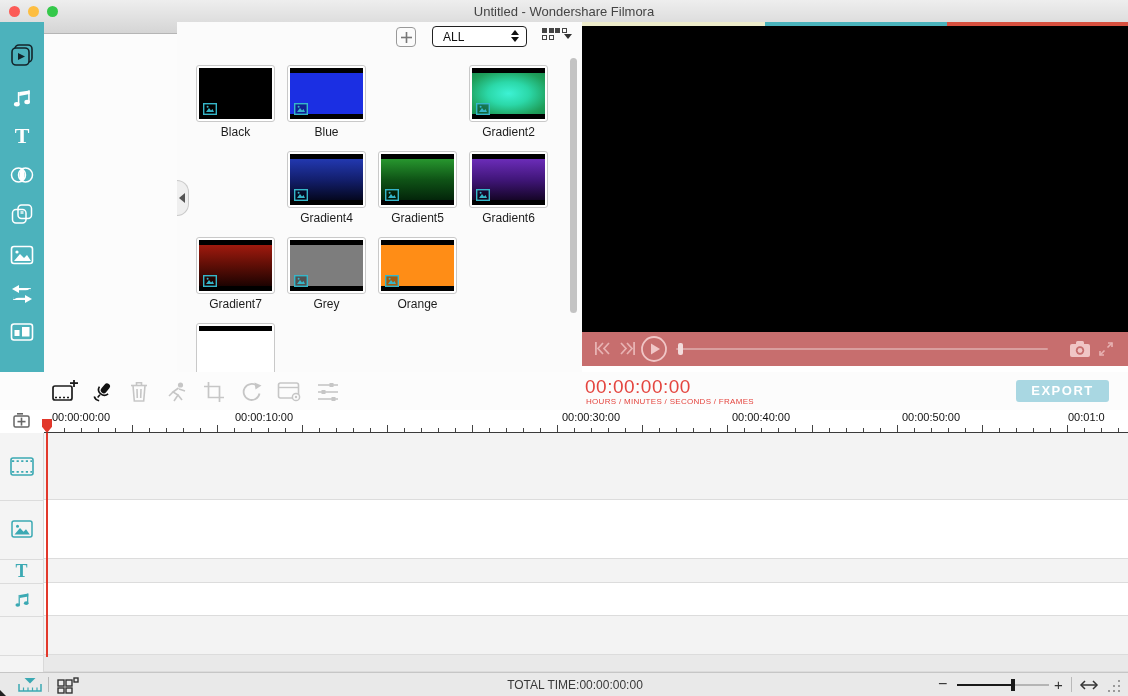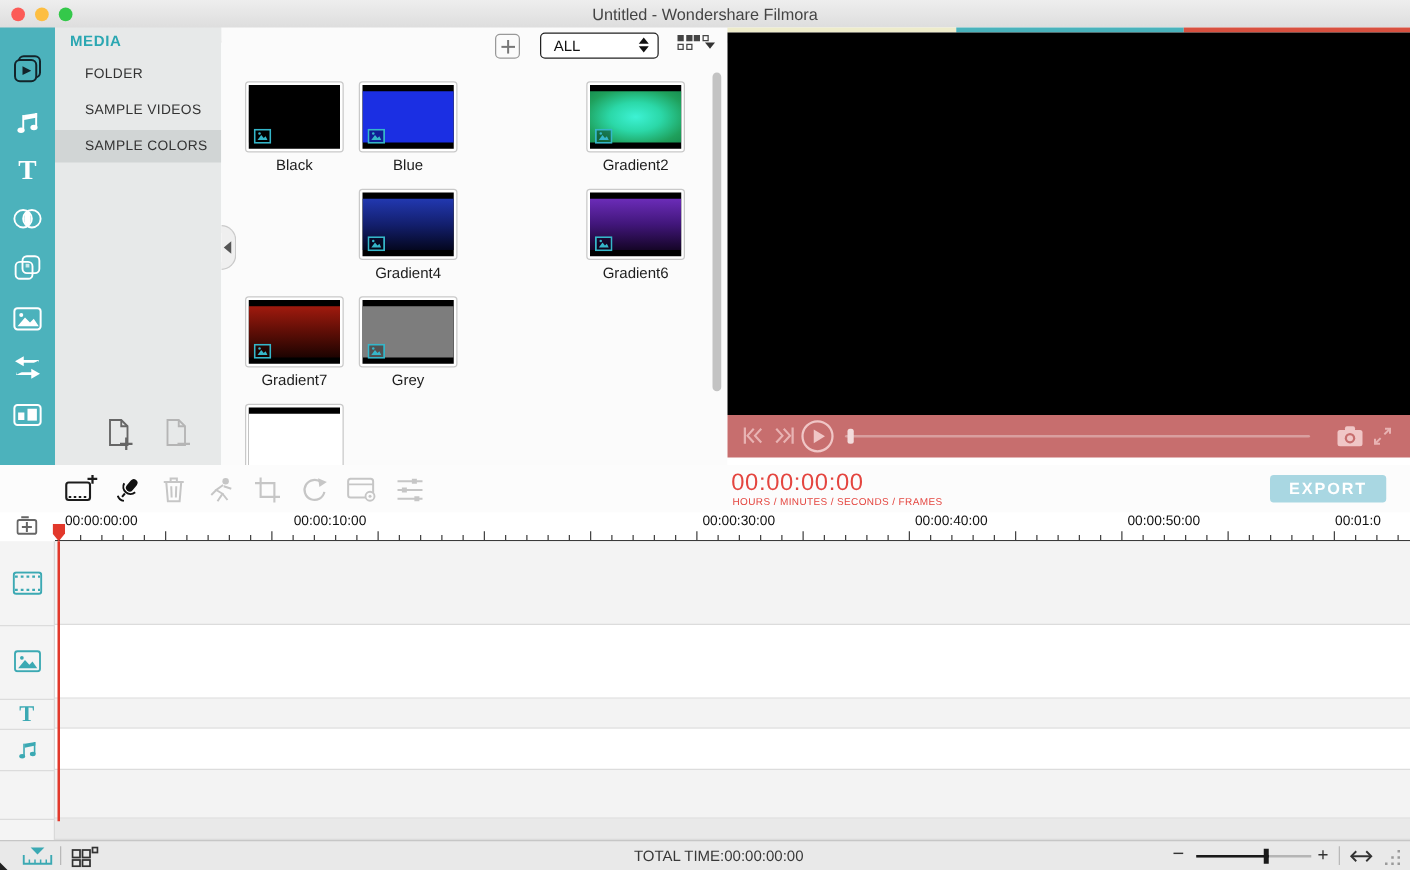--- a/index.html
+++ b/index.html
@@ -171,41 +171,20 @@
       <span>
         <svg width="24" height="20" viewBox="0 0 24 20">
             <rect x="1.5" y="2" width="21" height="16" rx="2.5" fill="none" stroke="#fff" stroke-width="1.6"></rect>
             <rect x="4.5" y="8" width="5" height="6" fill="#fff"></rect>
             <rect x="12" y="5" width="7.5" height="9.5" fill="#fff"></rect>
           </svg>
       </span>
     </div>
   </div>
 
-  <div id="mediapanel">
-    <div id="mp-header">MEDIA</div>
-    <div class="mp-item" style="top:24px;">FOLDER</div>
-    <div class="mp-item" style="top:53px;">SAMPLE VIDEOS</div>
-    <div class="mp-item selected" style="top:82px;">SAMPLE COLORS</div>
-    <div class="abs" style="left:40px;top:312px;">
-      <svg width="24" height="28" viewBox="0 0 24 28">
-          <path d="M4 2 H13 L18 7 V22 H4 Z" fill="none" stroke="#666" stroke-width="1.5"></path>
-          <path d="M13 2 V7 H18" fill="none" stroke="#666" stroke-width="1.5"></path>
-          <rect x="12" y="20.2" width="10" height="1.8" fill="#666"></rect>
-          <rect x="16.1" y="16" width="1.8" height="10" fill="#666"></rect>
-        </svg>
-    </div>
-    <div class="abs" style="left:86px;top:312px;">
-      <svg width="24" height="28" viewBox="0 0 24 28">
-          <path d="M4 2 H13 L18 7 V22 H4 Z" fill="none" stroke="#b5b5b5" stroke-width="1.5"></path>
-          <path d="M13 2 V7 H18" fill="none" stroke="#b5b5b5" stroke-width="1.5"></path>
-          <rect x="12" y="20.2" width="10" height="1.8" fill="#b5b5b5"></rect>
-        </svg>
-    </div>
-  </div>
 
   <div id="gridarea">
     <div id="collapse-tab">
         <div class="arr"></div>
       </div>
 
     <div id="add-btn">
       <svg width="11" height="11" viewBox="0 0 11 11">
           <rect x="0" y="4.7" width="11" height="1.6" fill="#777"></rect>
           <rect x="4.7" y="0" width="1.6" height="11" fill="#777"></rect>
@@ -274,20 +253,33 @@
             <div class="fill" style="background:linear-gradient(180deg,#2238b0 0%,#131f6e 50%,#04071f 100%)"></div>
         <svg class="badge" width="14" height="12" viewBox="0 0 14 12">
               <rect x="0.7" y="0.7" width="12.6" height="10.6" fill="rgba(0,0,0,.35)" stroke="#35b6c9" stroke-width="1.4"></rect>
               <path d="M3 9 L6 5 L8 7.4 L9.5 6 L11 9 Z" fill="#35b6c9"></path>
               <circle cx="4.6" cy="3.8" r="1" fill="#35b6c9"></circle>
             </svg>
       </div>
         </div>
       <div class="clabel">Gradient4</div>
     </div>
+    <div class="cell" style="left:195px;top:129px;">
+      <div class="card">
+          <div class="thumb">
+            <div class="fill" style="background:linear-gradient(180deg,#27962e 0%,#0f5416 50%,#03250a 100%)"></div>
+        <svg class="badge" width="14" height="12" viewBox="0 0 14 12">
+              <rect x="0.7" y="0.7" width="12.6" height="10.6" fill="rgba(0,0,0,.35)" stroke="#35b6c9" stroke-width="1.4"></rect>
+              <path d="M3 9 L6 5 L8 7.4 L9.5 6 L11 9 Z" fill="#35b6c9"></path>
+              <circle cx="4.6" cy="3.8" r="1" fill="#35b6c9"></circle>
+            </svg>
+      </div>
+        </div>
+      <div class="clabel">Gradient5</div>
+    </div>
     <div class="cell" style="left:286px;top:129px;">
       <div class="card">
           <div class="thumb">
             <div class="fill" style="background:linear-gradient(180deg,#6b2cb8 0%,#41167a 50%,#150527 100%)"></div>
         <svg class="badge" width="14" height="12" viewBox="0 0 14 12">
               <rect x="0.7" y="0.7" width="12.6" height="10.6" fill="rgba(0,0,0,.35)" stroke="#35b6c9" stroke-width="1.4"></rect>
               <path d="M3 9 L6 5 L8 7.4 L9.5 6 L11 9 Z" fill="#35b6c9"></path>
               <circle cx="4.6" cy="3.8" r="1" fill="#35b6c9"></circle>
             </svg>
       </div>
@@ -313,20 +305,33 @@
           <div class="thumb">
             <div class="fill" style="background:#7d7d7d"></div>
         <svg class="badge" width="14" height="12" viewBox="0 0 14 12">
               <rect x="0.7" y="0.7" width="12.6" height="10.6" fill="rgba(0,0,0,.35)" stroke="#35b6c9" stroke-width="1.4"></rect>
               <path d="M3 9 L6 5 L8 7.4 L9.5 6 L11 9 Z" fill="#35b6c9"></path>
               <circle cx="4.6" cy="3.8" r="1" fill="#35b6c9"></circle>
             </svg>
       </div>
         </div>
       <div class="clabel">Grey</div>
+    </div>
+    <div class="cell" style="left:195px;top:215px;">
+      <div class="card">
+          <div class="thumb">
+            <div class="fill" style="background:#ff8d16"></div>
+        <svg class="badge" width="14" height="12" viewBox="0 0 14 12">
+              <rect x="0.7" y="0.7" width="12.6" height="10.6" fill="rgba(0,0,0,.35)" stroke="#35b6c9" stroke-width="1.4"></rect>
+              <path d="M3 9 L6 5 L8 7.4 L9.5 6 L11 9 Z" fill="#35b6c9"></path>
+              <circle cx="4.6" cy="3.8" r="1" fill="#35b6c9"></circle>
+            </svg>
+      </div>
+        </div>
+      <div class="clabel">Orange</div>
     </div>
 
     <div class="cell" style="left:13px;top:301px;">
       <div class="card">
           <div class="thumb">
             <div class="fill" style="background:#ffffff"></div>
           </div>
         </div>
       <div class="clabel"></div>
     </div>

